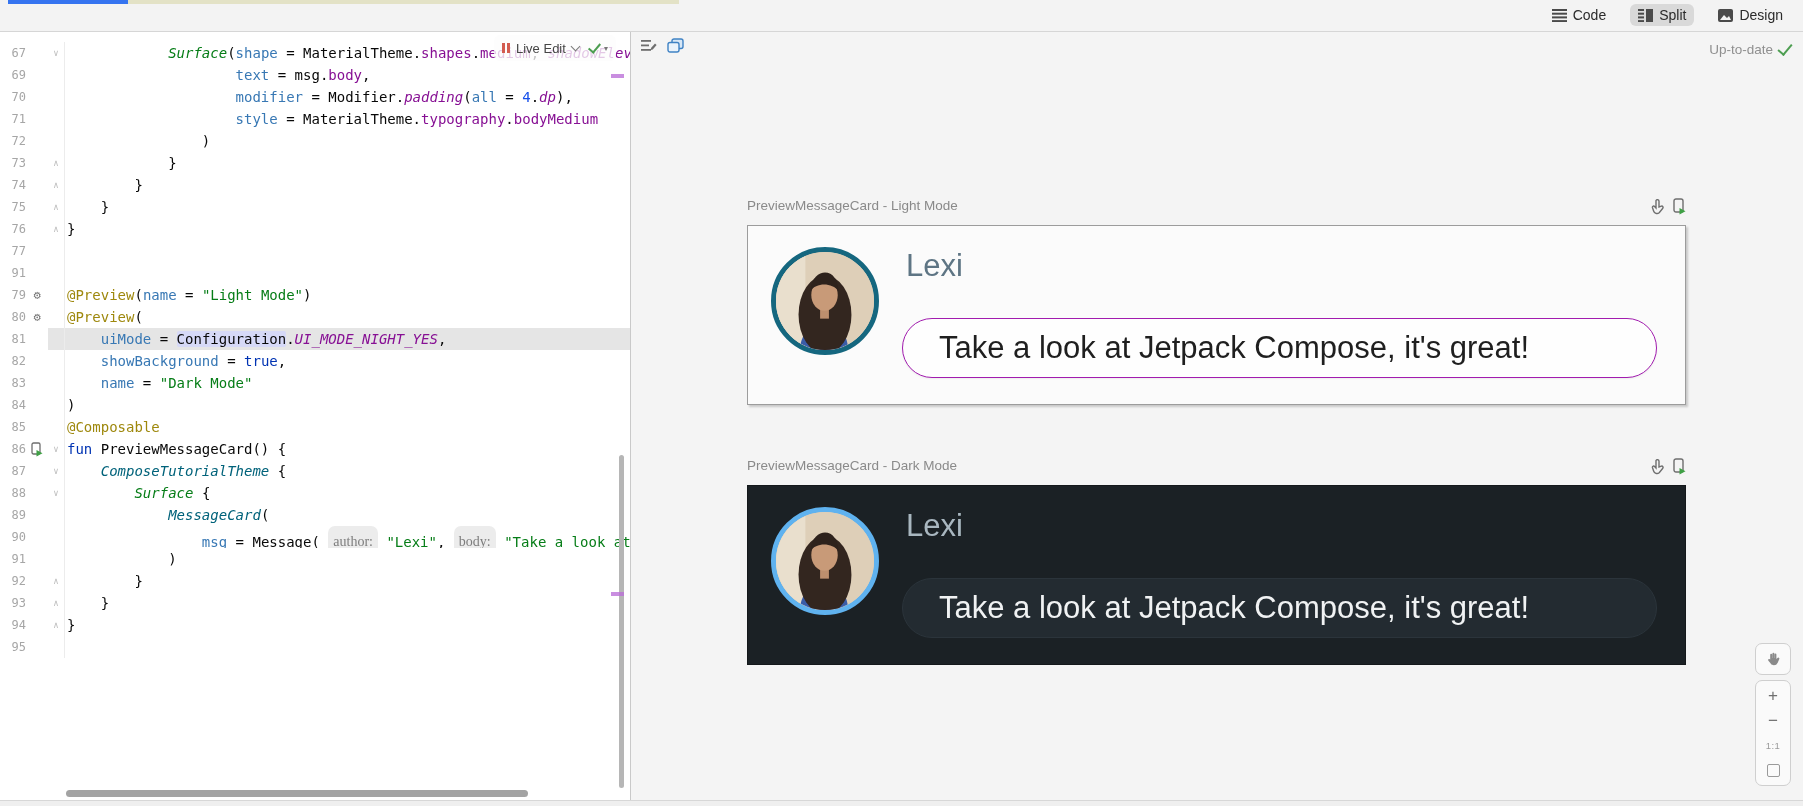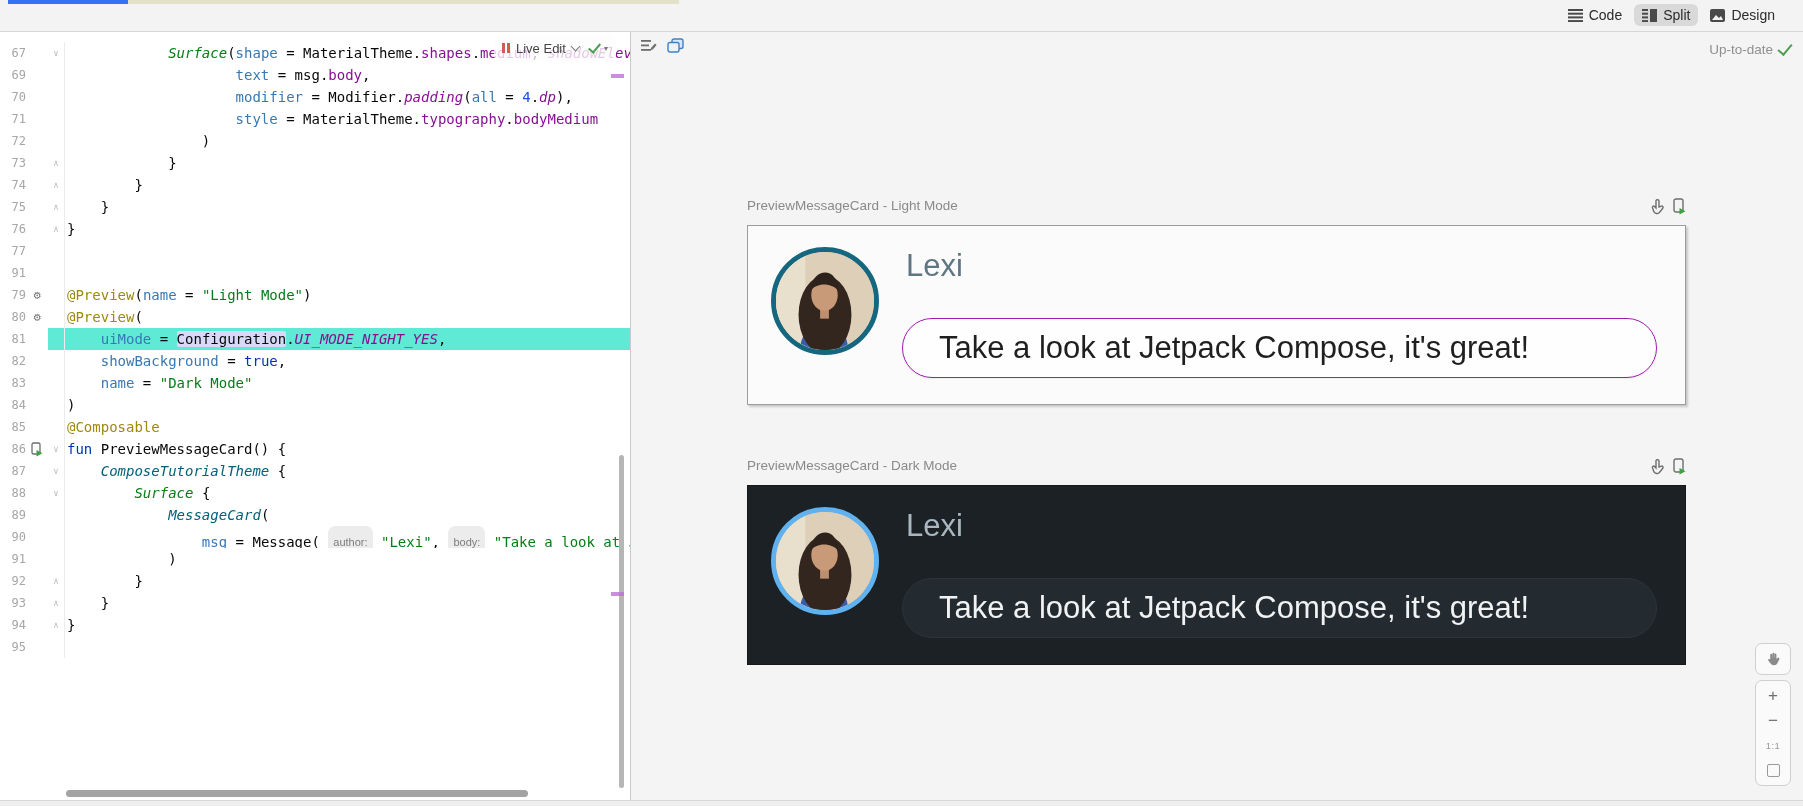--- a/index.html
+++ b/index.html
@@ -5,43 +5,43 @@
 <style>
   html,body{margin:0;padding:0}
   body{width:1803px;height:806px;font-family:"Liberation Sans",sans-serif;background:#f2f2f2}
   #app{position:relative;width:1803px;height:806px;overflow:hidden;background:#f2f2f2}
 
   
   .topbar{position:absolute;left:0;top:0;width:1803px;height:32px;background:#f3f3f3;border-bottom:1px solid #d6d6d6;box-sizing:border-box;z-index:10}
   .accent{position:absolute;top:0;height:4px}
   .accent.blue{left:8px;width:120px;background:#3574f0}
   .accent.khaki{left:128px;width:551px;background:#e3e2c6}
-  .view-tabs{position:absolute;right:20px;top:4px;display:flex;gap:4px;align-items:flex-end}
+  .view-tabs{position:absolute;right:12px;top:4px;display:flex;gap:16px;align-items:flex-end}
   .vtab{display:flex;align-items:center;gap:6px;padding:3px 8px;border-radius:6px;font-size:14px;color:#2b2b2b}
   .vtab.active{background:#d9d9d9}
   .vtab svg{display:block}
 
   
   .path-tip{position:absolute;left:25px;top:12px;width:650px;height:33px;background:#fdfdfd;border:1px solid #c4c4c4;border-radius:3px;box-shadow:0 3px 8px rgba(0,0,0,.25);z-index:60;display:flex;align-items:center;padding:0 10px;box-sizing:border-box;font-size:13.5px;color:#1f1f1f;white-space:nowrap;overflow:hidden}
 
   
   .editor{position:absolute;left:0;top:32px;width:630px;height:768px;background:#fff;overflow:hidden}
   .code-area{position:absolute;left:0;top:10px;right:0}
   .cl{display:flex;height:22px;line-height:22px;font-family:"DejaVu Sans Mono",monospace;font-size:14px}
   .ln{width:26px;flex:none;text-align:right;color:#a6a6a6;font-size:12px}
   .gut{width:22px;flex:none;text-align:center;font-size:12px;color:#767676}
   .gut svg{vertical-align:middle}
   .fold{width:16px;flex:none;text-align:center;color:#bdbdbd;font-size:9px}
   .code{flex:1;white-space:pre;border-left:1px solid #ececec;padding-left:2px;overflow:hidden}
-  .cl.cur .code,.cl.cur .fold{background:#5eead4}
+  .cl.cur .code,.cl.cur .fold{background:#e5e5e5}
   .d{color:#080808}.kw{color:#0033b3}.str{color:#067d17}.num{color:#1750eb}
   .ann{color:#9e880d}.cg{color:#067d17;font-style:italic}.ct{color:#00627a;font-style:italic}
   .pu{color:#871094}.pui{color:#871094;font-style:italic}.pa{color:#3878b4}
   .sel{background:#d6d9f7;border-radius:2px}
-  .chip{display:inline-block;background:#ececec;color:#7d7d7d;border-radius:7px;padding:8px 5px;font-family:Liberation Sans, sans-serif;font-size:11px;line-height:16px;vertical-align:1px}
+  .chip{display:inline-block;background:#ececec;color:#7d7d7d;border-radius:7px;padding:8px 5px;font-family:Liberation Serif, serif;font-size:14px;line-height:16px;vertical-align:1px}
 
   
   .live-chip{position:absolute;left:494px;top:3px;height:26px;display:flex;align-items:center;gap:6px;padding:0 8px;background:rgba(253,253,253,.78);border-radius:6px;z-index:40;font-size:13px;color:#454545}
   .pause{display:flex;gap:2px}
   .pause i{width:3px;height:10px;background:#d35c50;display:block}
   .chev{width:6px;height:6px;border-right:1.5px solid #7a7a7a;border-bottom:1.5px solid #7a7a7a;transform:rotate(45deg);margin-top:-4px}
   .ok{width:5px;height:10px;border-right:2px solid #4d9e51;border-bottom:2px solid #4d9e51;transform:rotate(40deg);margin-top:-3px}
   .dd{font-size:8px;color:#777}
 
   .vthumb{position:absolute;left:619px;top:423px;width:5px;height:333px;background:#b6b6b6;border-radius:3px;z-index:30}

